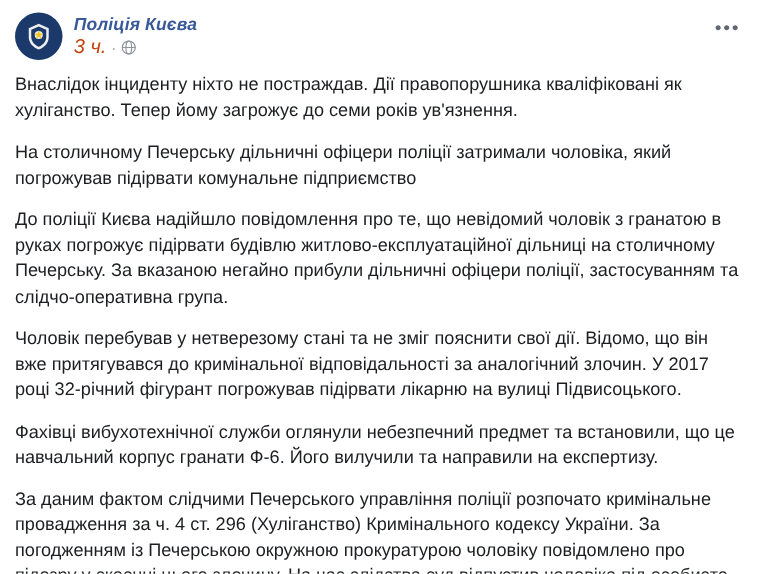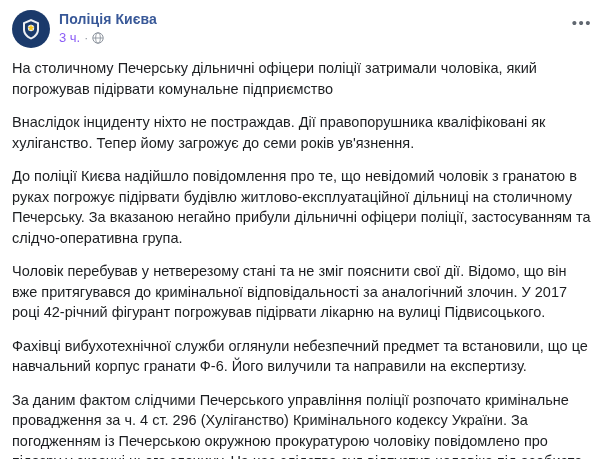--- a/index.html
+++ b/index.html
@@ -18,20 +18,21 @@
     width: 607px;
     box-sizing: border-box;
     padding: 10px 12px 8px 12px;
     background: #ffffff;
   }
   .post-header {
     display: flex;
     align-items: flex-start;
     position: relative;
     margin-bottom: 10px;
+    font-style: italic;
   }
   .avatar {
     width: 38px;
     height: 38px;
     border-radius: 50%;
     background: #1b3a6b;
     flex: 0 0 38px;
     display: flex;
     align-items: center;
     justify-content: center;
@@ -51,22 +52,22 @@
     color: #385898;
     line-height: 17px;
     letter-spacing: 0.1px;
   }
   .meta-row {
     display: flex;
     align-items: center;
     margin-top: 3px;
   }
   .timestamp {
-    font-size: 13px;
-    color: #8b5cf6;
+    font-size: 16px;
+    color: #c2410c;
     line-height: 14px;
     text-align: center;
   }
   .dot-sep {
     font-size: 12px;
     color: #8d949e;
     margin: 0 4px;
     line-height: 14px;
   }
   .globe-icon {
@@ -124,22 +125,22 @@
             <ellipse cx="6" cy="6" rx="2.3" ry="5.2" fill="none" stroke="#8d949e" stroke-width="0.9"></ellipse>
             <line x1="0.9" y1="6" x2="11.1" y2="6" stroke="#8d949e" stroke-width="0.9"></line>
           </svg>
         </span>
       </div>
     </div>
     <div class="more-button">•••</div>
   </div>
 
   <div class="post-body">
+    <p>Внаслідок інциденту ніхто не постраждав. Дії правопорушника кваліфіковані як хуліганство. Тепер йому загрожує до семи років ув'язнення.</p>
     <p>На столичному Печерську дільничні офіцери поліції затримали чоловіка, який погрожував підірвати комунальне підприємство</p>
-    <p>Внаслідок інциденту ніхто не постраждав. Дії правопорушника кваліфіковані як хуліганство. Тепер йому загрожує до семи років ув'язнення.</p>
     <p>До поліції Києва надійшло повідомлення про те, що невідомий чоловік з гранатою в руках погрожує підірвати будівлю житлово-експлуатаційної дільниці на столичному Печерську. За вказаною негайно прибули дільничні офіцери поліції, застосуванням та слідчо-оперативна група.</p>
-    <p>Чоловік перебував у нетверезому стані та не зміг пояснити свої дії. Відомо, що він вже притягувався до кримінальної відповідальності за аналогічний злочин. У 2017 році 42-річний фігурант погрожував підірвати лікарню на вулиці Підвисоцького.</p>
+    <p>Чоловік перебував у нетверезому стані та не зміг пояснити свої дії. Відомо, що він вже притягувався до кримінальної відповідальності за аналогічний злочин. У 2017 році 32-річний фігурант погрожував підірвати лікарню на вулиці Підвисоцького.</p>
     <p>Фахівці вибухотехнічної служби оглянули небезпечний предмет та встановили, що це навчальний корпус гранати Ф-6. Його вилучили та направили на експертизу.</p>
     <p>За даним фактом слідчими Печерського управління поліції розпочато кримінальне провадження за ч. 4 ст. 296 (Хуліганство) Кримінального кодексу України. За погодженням із Печерською окружною прокуратурою чоловіку повідомлено про підозру у скоєнні цього злочину. На час слідства суд відпустив чоловіка під особисте зобов'язання із застосуванням електронного засобу контролю. За вчинене йому загрожує покарання у вигляді позбавлення волі на строк від трьох до семи років.</p>
 
   </div>
 
 </div>
 
 </body></html>

